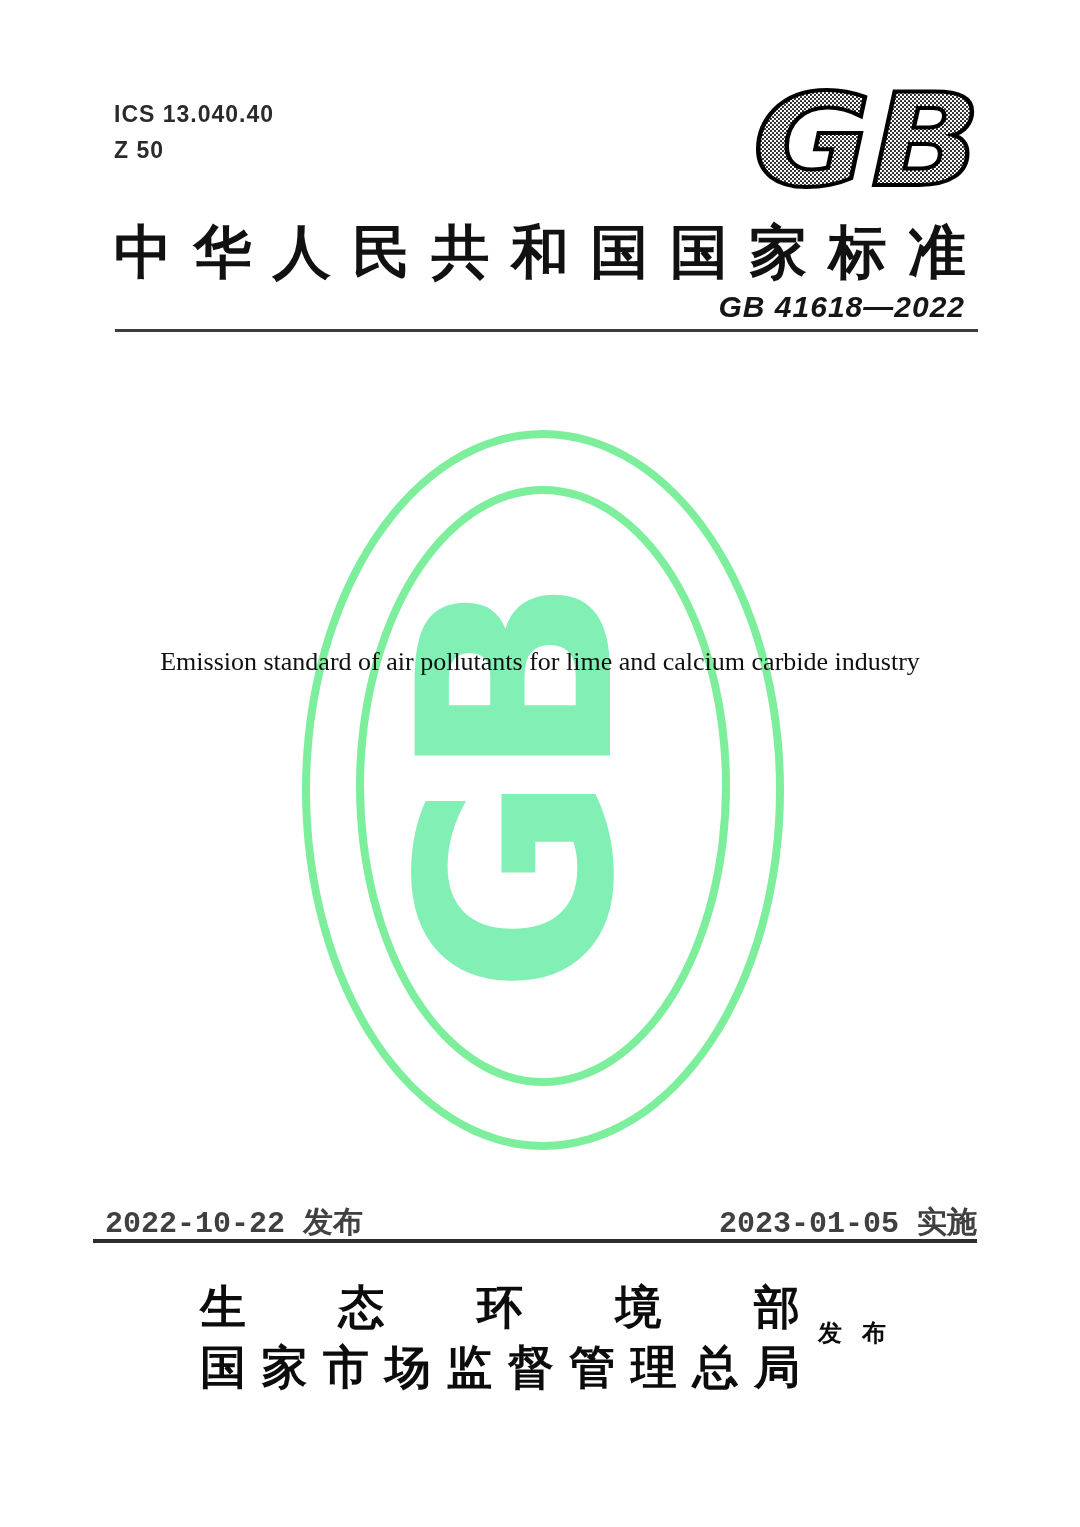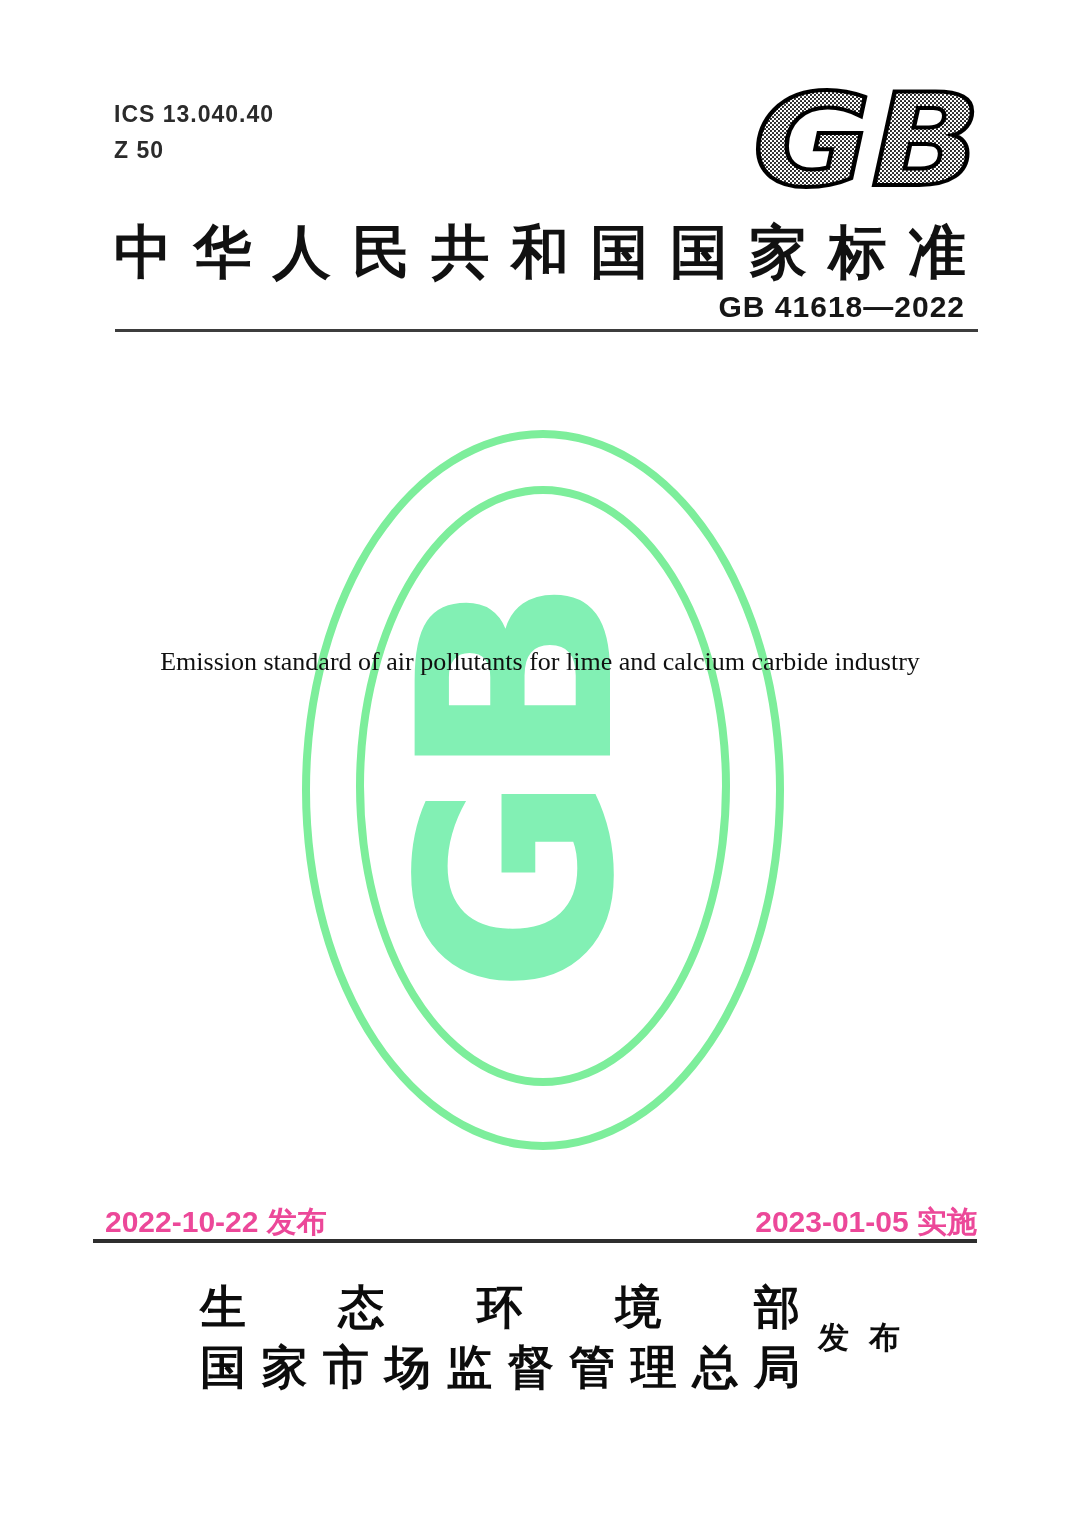--- a/index.html
+++ b/index.html
@@ -23,21 +23,21 @@
     position:absolute; left:114px; top:200px; width:852px;
     display:flex; justify-content:space-between;
     font-size:58px; font-weight:700; color:#111; line-height:66px;
     font-family:"Liberation Serif","DejaVu Serif",serif;
   }
   .cn-heading span { display:block; }
 
   .std-no {
     position:absolute; right:115px; top:270px;
     font-family:"Liberation Sans","DejaVu Sans",sans-serif;
-    font-size:30px; font-weight:600; color:#161616; letter-spacing:1px;
+    font-size:30px; font-weight:600; color:#161616; letter-spacing:1px;font-style:italic;
   }
 
   .rule-top { position:absolute; left:115px; top:309px; width:863px; height:3px; background:#3d3d3d; }
 
   
   .wm-ring { position:absolute; border-radius:50%; border:8px solid #7dee9b; }
   .wm-ring.outer { left:302px; top:410px; width:466px; height:704px; }
   .wm-ring.inner { left:356px; top:466px; width:358px; height:584px; }
   .wm-letters {
     position:absolute; left:517px; top:768px;
@@ -56,36 +56,36 @@
   .en-title {
     position:absolute; left:0; top:627px; width:1080px; text-align:center;
     font-family:"Liberation Serif","DejaVu Serif",serif;
     font-size:26px; font-weight:400; color:#101010; z-index:3;
   }
 
   
   .date-row {
     position:absolute; left:105px; top:1182px; width:872px;
     display:flex; justify-content:space-between;
-    font-family:Liberation Sans, sans-serif;
-    font-size:30px; font-weight:600; color:#ec4899; z-index:3;text-align:center;
+    font-family:Liberation Mono, monospace;
+    font-size:30px; font-weight:600; color:#404040; z-index:3;text-align:center;
   }
   .rule-bottom { position:absolute; left:93px; top:1219px; width:884px; height:4px; background:#2e2e2e; }
 
   
   .publisher {
     position:absolute; left:200px; top:1258px; width:600px; z-index:3;
     font-family:"Liberation Serif","DejaVu Serif",serif; font-weight:700; color:#0c0c0c;
   }
   .pub-line { display:flex; justify-content:space-between; font-size:46px; line-height:60px; }
   .pub-line span { display:block; }
   .release-label {
     position:absolute; left:818px; top:1297px; z-index:3;
     font-family:"Liberation Serif","DejaVu Serif",serif;
-    font-size:31px; font-weight:700; color:#0c0c0c; letter-spacing:20px; white-space:nowrap;
+    font-size:24px; font-weight:700; color:#0c0c0c; letter-spacing:20px; white-space:nowrap;
   }
 </style>
 </head>
 <body>
 
 <div class="page">
 
   <div class="ics-block">
     <div>ICS 13.040.40</div>
     <div>Z 50</div>

